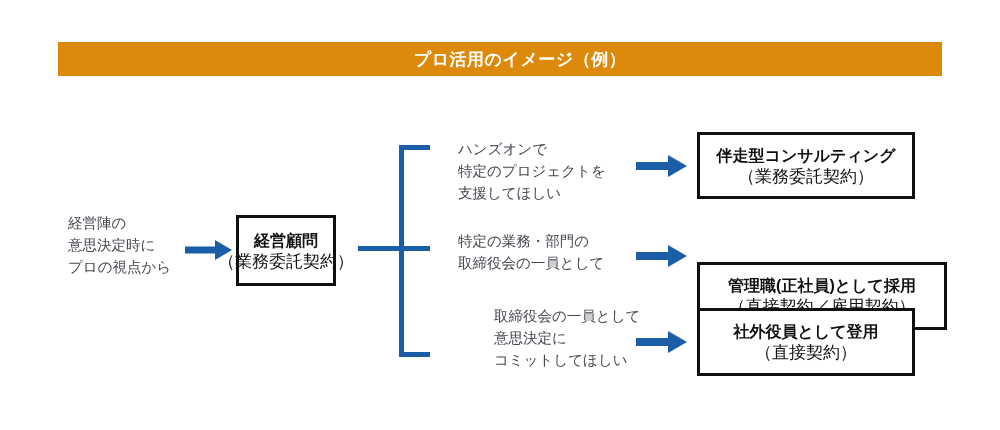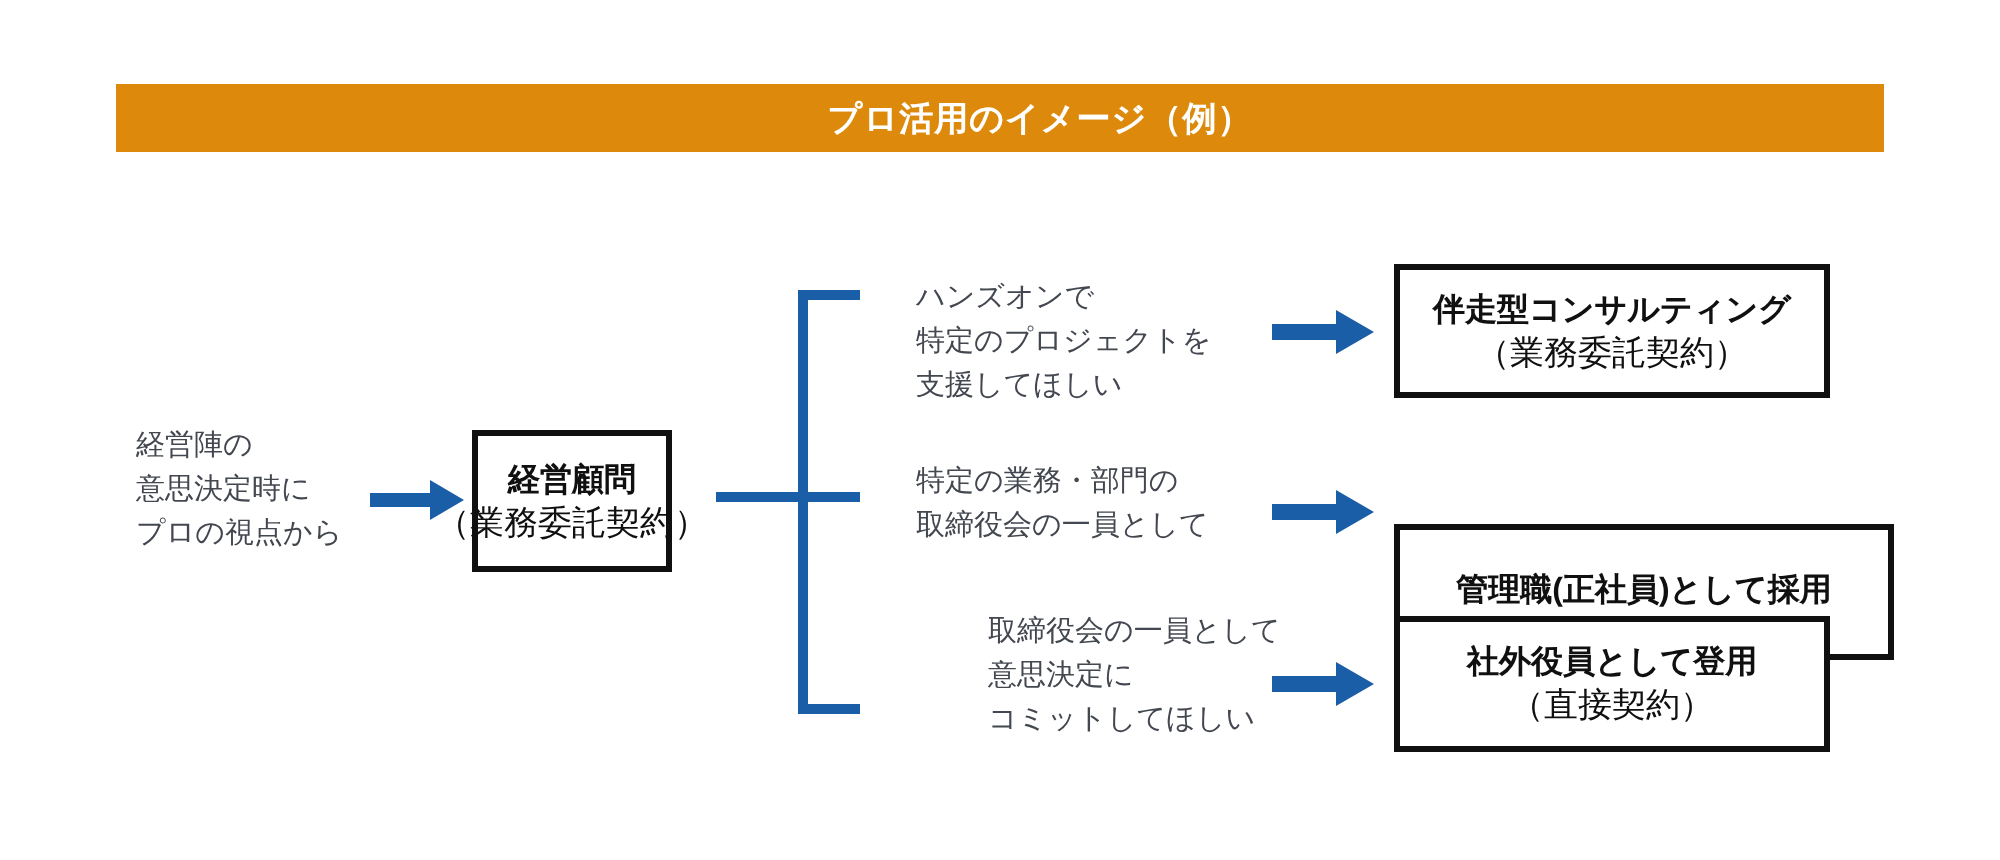--- a/index.html
+++ b/index.html
@@ -153,20 +153,21 @@
   <span class="line">特定の業務・部門の</span>
   <span class="line">取締役会の一員として</span>
 </div>
 <span class="arrow" style="left:636px; top:244px;">
   <svg width="52" height="24" viewBox="0 0 52 24" xmlns="http://www.w3.org/2000/svg">
     <path d="M0 8 H32 V1 L51 12 L32 23 V16 H0 Z" fill="#1B5EA8"></path>
   </svg>
 </span>
 <div class="box" id="box-result-2">
   <span class="box-main">管理職(正社員)として採用</span>
+  <span class="box-sub">（直接契約／雇用契約）</span>
 </div>
 
 <div class="txt-block" style="left:458px; top:305px;margin-left:36px;">
   <span class="line">取締役会の一員として</span>
   <span class="line">意思決定に</span>
   <span class="line">コミットしてほしい</span>
 </div>
 <span class="arrow" style="left:636px; top:330px;">
   <svg width="52" height="24" viewBox="0 0 52 24" xmlns="http://www.w3.org/2000/svg">
     <path d="M0 8 H32 V1 L51 12 L32 23 V16 H0 Z" fill="#1B5EA8"></path>

